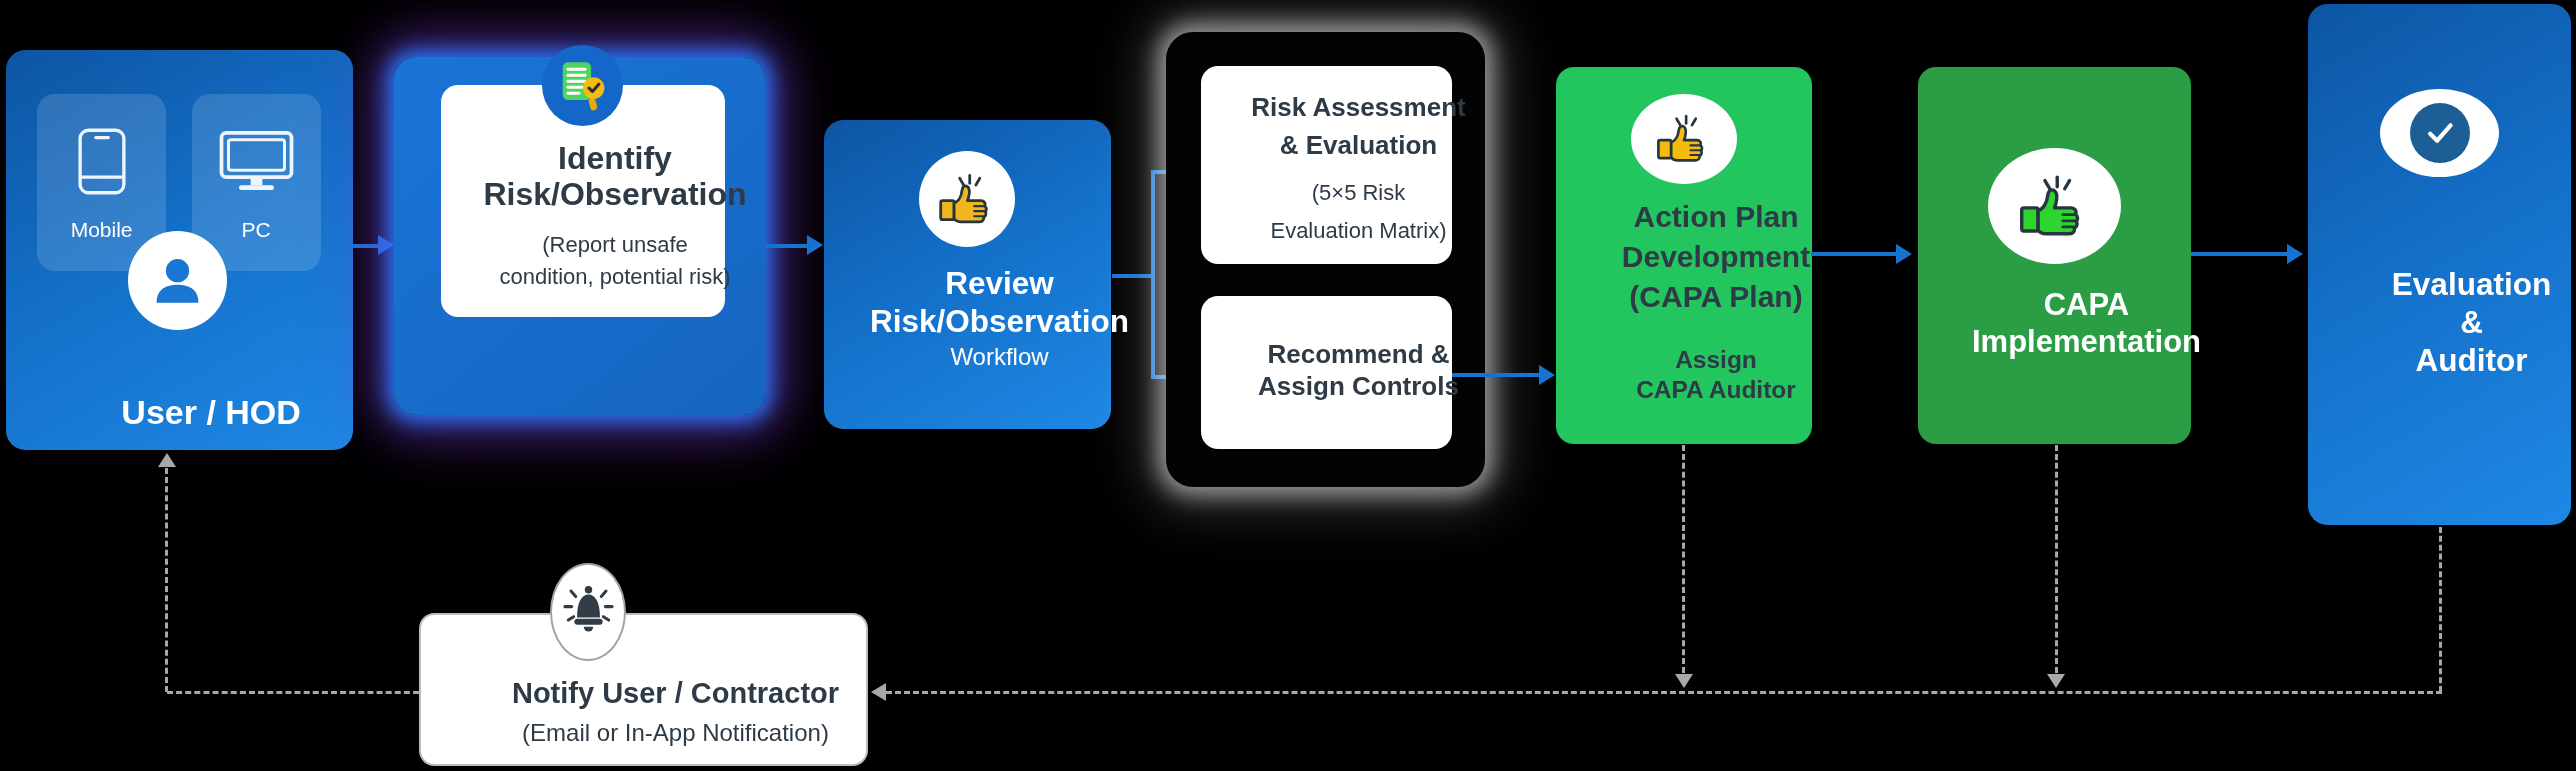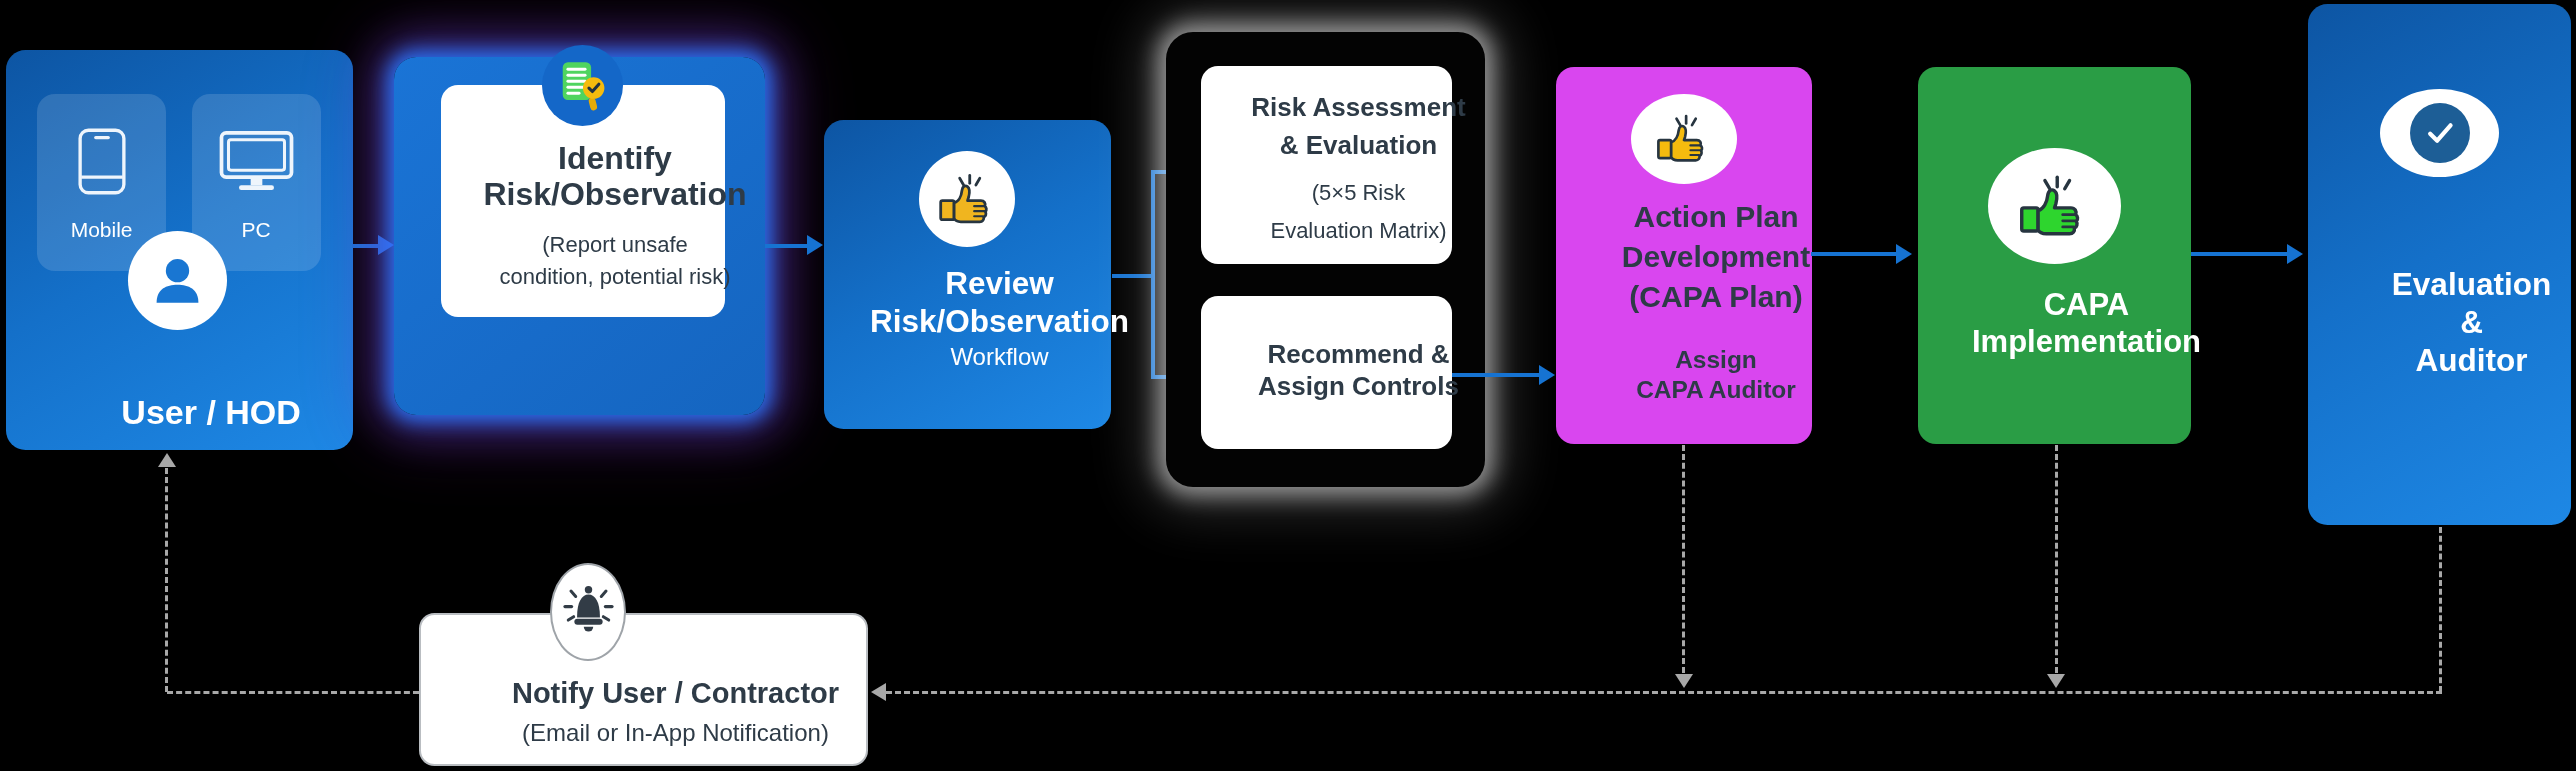--- a/index.html
+++ b/index.html
@@ -45,21 +45,21 @@
   #cards-glow{left:1166px;top:31.5px;width:319px;height:455px;border-radius:27px;background:#030303;
       box-shadow:0 0 21px 8.4px rgba(255,255,255,0.50),0 0 53px 22.4px rgba(255,255,255,0.18);}
   .wcard{position:absolute;background:#ffffff;border-radius:17px;}
   #card-assess{left:1201px;top:66px;width:251px;height:198px;}
   #assess-t{left:0;top:22.4px;width:100%;font-size:26px;line-height:38px;font-weight:700;}
   #assess-s{left:0;top:108px;width:100%;font-size:22px;line-height:38px;}
   #card-recommend{left:1201px;top:296px;width:251px;height:153px;}
   #recommend-t{left:0;top:42px;width:100%;font-size:26px;line-height:32px;font-weight:700;}
 
   
-  #box-action{left:1556px;top:67px;width:256px;height:377px;background:#d946ef;border-radius:18px;}
+  #box-action{left:1556px;top:67px;width:256px;height:377px;background:#22c55e;border-radius:18px;}
   #action-circle{left:75px;top:27px;width:106px;height:90px;border-radius:50%;}
   #action-t{left:0;top:130px;width:100%;font-size:30px;line-height:40px;font-weight:700;}
   #action-s{left:0;top:278px;width:100%;font-size:24.5px;line-height:30px;font-weight:700;}
 
   
   #box-capa{left:1918px;top:67px;width:273px;height:377px;background:#2a9d45;border-radius:18px;}
   #capa-circle{left:70px;top:81px;width:133px;height:116px;border-radius:50%;}
   #capa-t{left:0;top:219px;width:100%;font-size:31px;line-height:37px;font-weight:700;color:#fff;}
 
   

